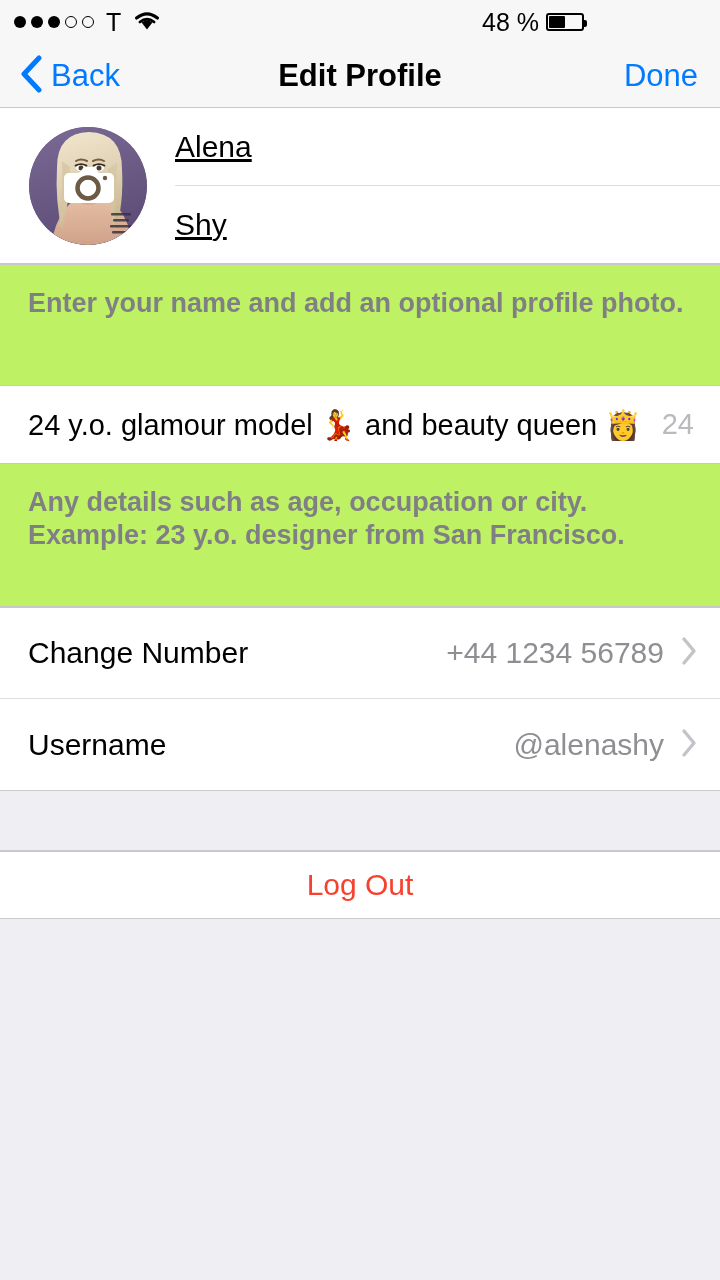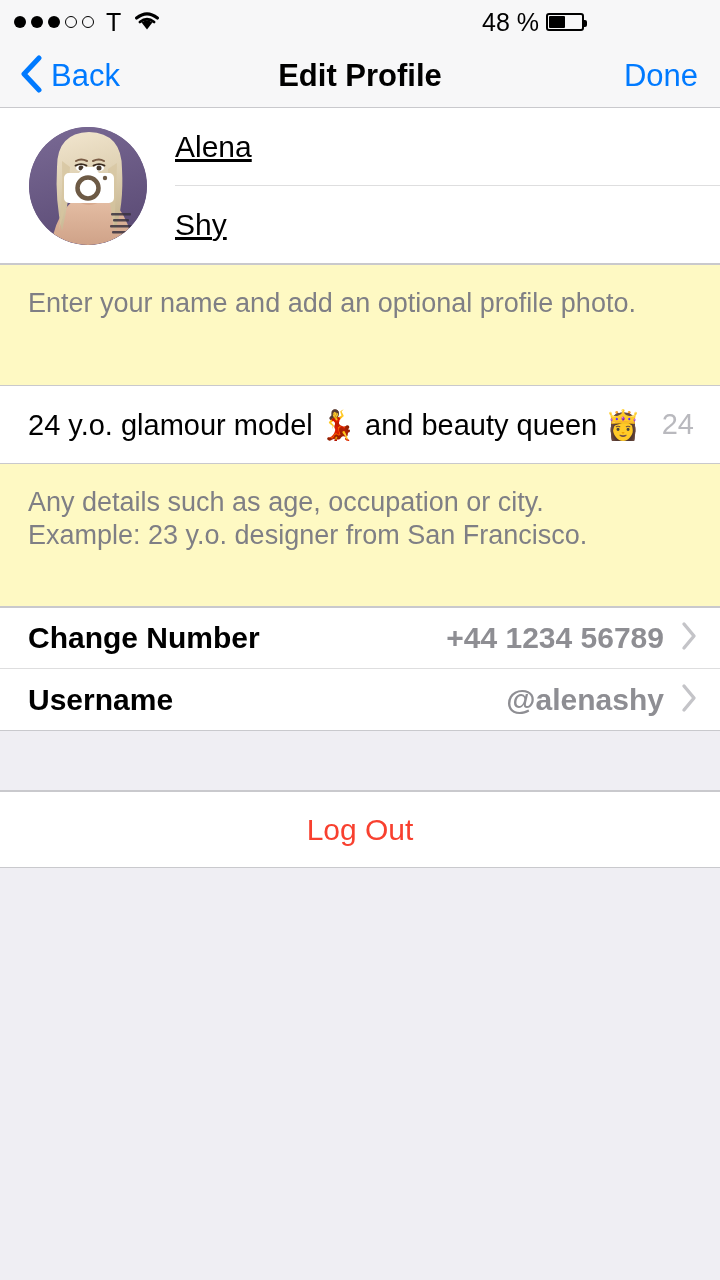--- a/index.html
+++ b/index.html
@@ -151,25 +151,26 @@
     color: #007aff;
     cursor: pointer;
   }
   .gap {
     background: #efeef3;
     border-top: 1px solid #c9c9cd;
     border-bottom: 1px solid #c9c9cd;
     box-sizing: border-box;
   }
   .hint-block {
-    background: #fef9c3;
+    background: #bef264;
     border-top: 1px solid #c9c9cd;
     border-bottom: 1px solid #c9c9cd;
     box-sizing: border-box;
     padding: 22px 28px 0 28px;
+    font-weight: bold;
   }
   .hint-line {
     font-size: 27px;
     color: #7f7f85;
     line-height: 1.22;
   }
 
   
   .profile-section {
     display: flex;
@@ -238,27 +239,26 @@
   }
 
   
   .list {
     background: #fff;
     border-top: 1px solid #c9c9cd;
     border-bottom: 1px solid #c9c9cd;
     box-sizing: border-box;
   }
   .list-row {
-    height: 61px;
+    height: 91px;
     display: flex;
     align-items: center;
     padding: 0 22px 0 28px;
     box-sizing: border-box;
     cursor: pointer;
-    font-weight: bold;
   }
   .list-row.divided {
     border-bottom: 1px solid #dededf;
   }
   .row-label {
     font-size: 30px;
     color: #000;
     flex: 1;
   }
   .row-value {
@@ -266,21 +266,21 @@
     color: #8e8e93;
     margin-right: 16px;
   }
   .chevron {
     display: block;
   }
 
   
   .logout-row {
     background: #fff;
-    height: 77px;
+    height: 68px;
     border-top: 1px solid #c9c9cd;
     border-bottom: 1px solid #c9c9cd;
     box-sizing: border-box;
     display: flex;
     align-items: center;
     justify-content: center;
     cursor: pointer;
   }
   .logout-label {
     font-size: 30px;

